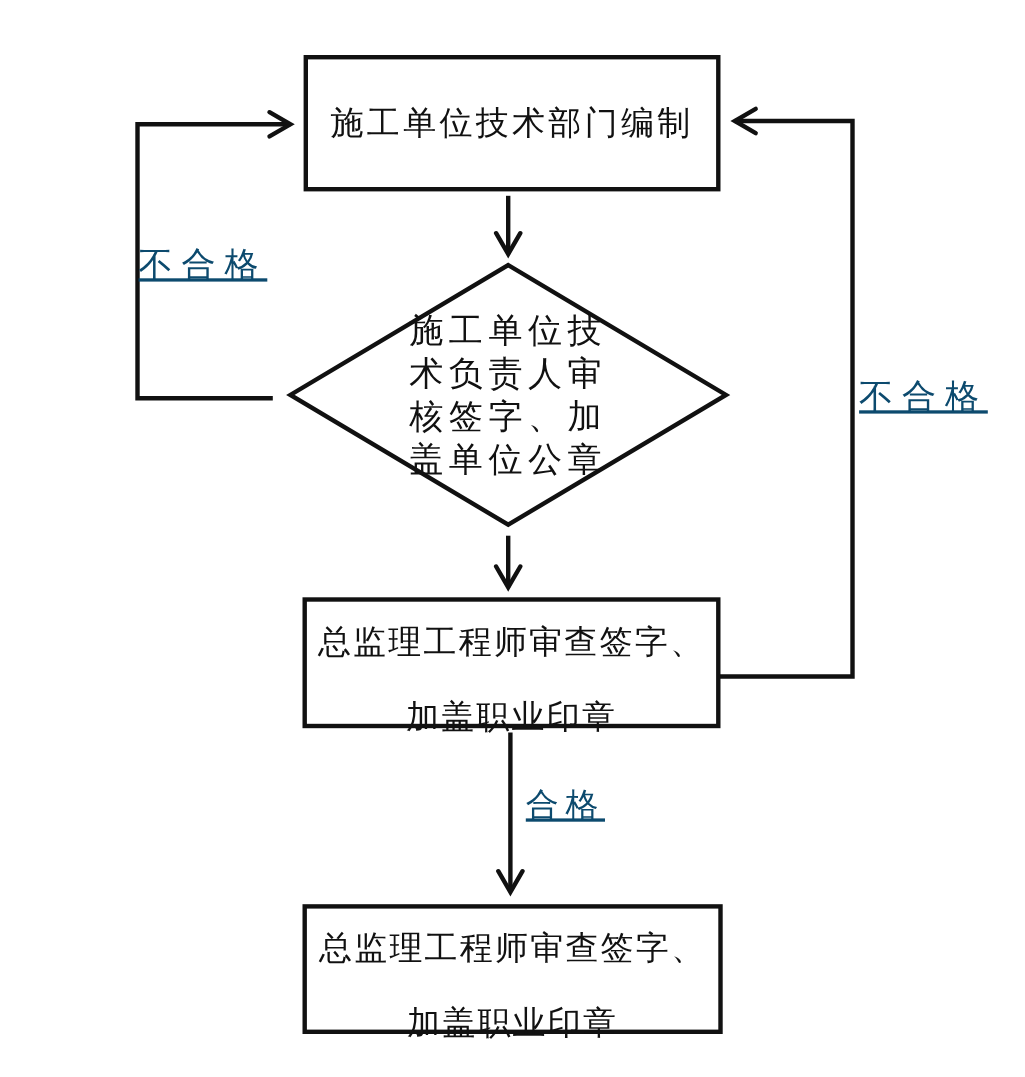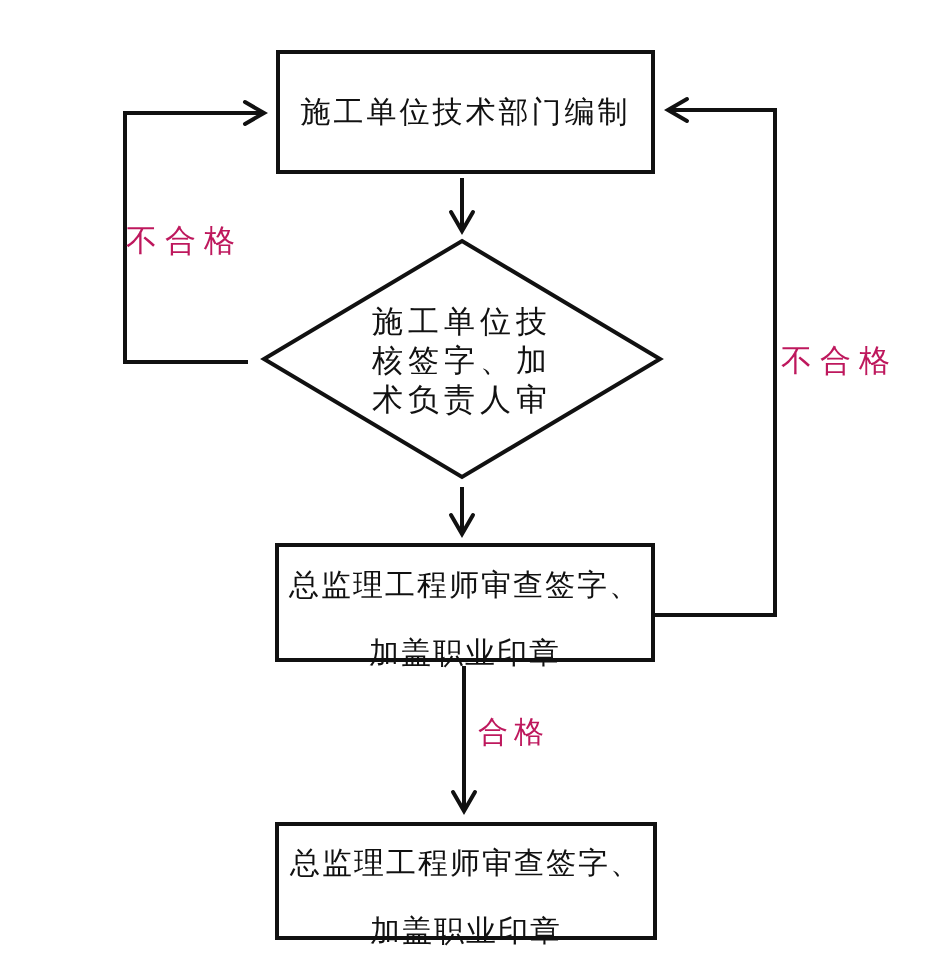--- a/index.html
+++ b/index.html
@@ -44,22 +44,23 @@
     left: 277px; top: 545px; width: 376px; height: 115px;
     font-size: 30px; letter-spacing: 2px;
   }
   .bottom-box-label {
     left: 277px; top: 824px; width: 378px; height: 114px;
     font-size: 30px; letter-spacing: 2px;
   }
   .mid-box-label .line, .bottom-box-label .line { display: block; line-height: 36px; margin-top: 32px; }
   .edge-label {
     position: absolute;
-    color: #be185d;
+    color: #0c4a6e;
     white-space: nowrap;
+    text-decoration: underline;
   }
   .edge-label-fail-left  { left: 126px; top: 220px; font-size: 31px; letter-spacing: 8px; }
   .edge-label-fail-right { left: 781px; top: 340px; font-size: 31px; letter-spacing: 8px; }
   .edge-label-pass       { left: 478px; top: 712px; font-size: 30px; letter-spacing: 6px; }
 </style>
 </head>
 <body>
 
 <div id="stage">
 
@@ -85,22 +86,23 @@
     <rect x="277" y="545" width="376" height="115" fill="#ffffff" stroke="#111111" stroke-width="4"></rect>
     <rect x="277" y="824" width="378" height="114" fill="#ffffff" stroke="#111111" stroke-width="4"></rect>
   </svg>
 
   <div class="node-label top-box-label">
     <span class="line">施工单位技术部门编制</span>
   </div>
 
   <div class="node-label diamond-label">
     <span class="line">施工单位技</span>
+    <span class="line">术负责人审</span>
     <span class="line">核签字、加</span>
-    <span class="line">术负责人审</span>
+    <span class="line">盖单位公章</span>
   </div>
 
   <div class="node-label mid-box-label">
     <span class="line">总监理工程师审查签字、</span>
     <span class="line">加盖职业印章</span>
   </div>
 
   <div class="node-label bottom-box-label">
     <span class="line">总监理工程师审查签字、</span>
     <span class="line">加盖职业印章</span>

